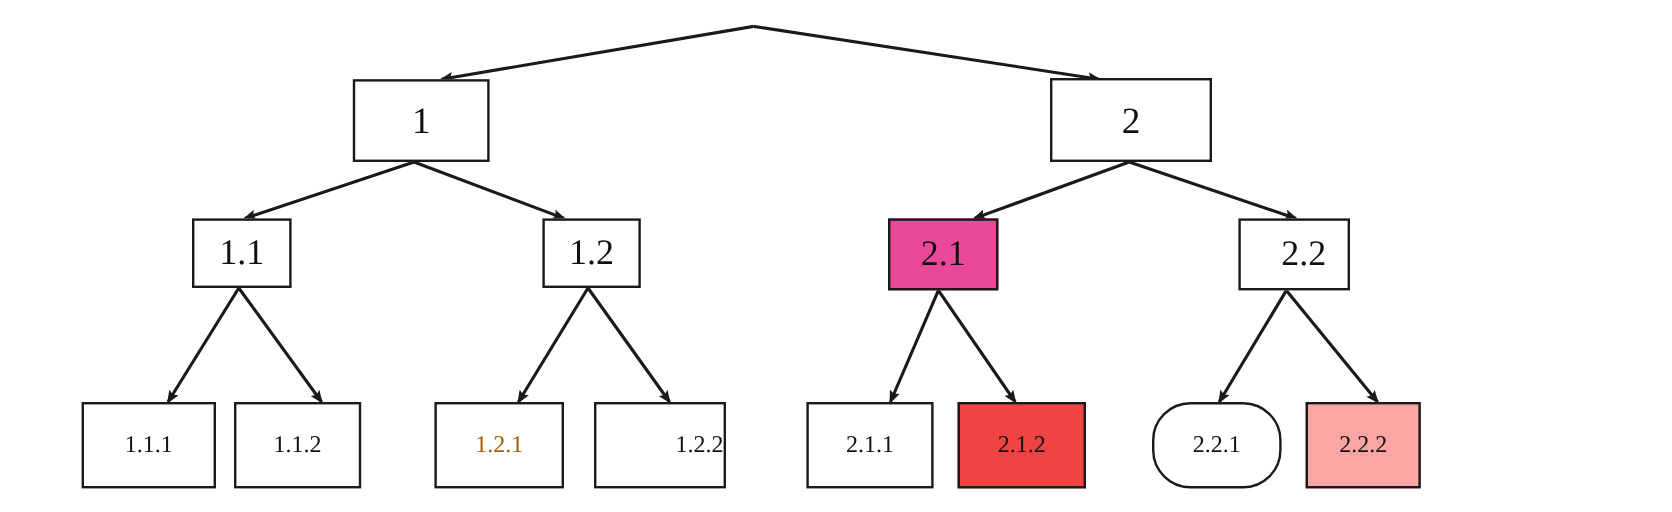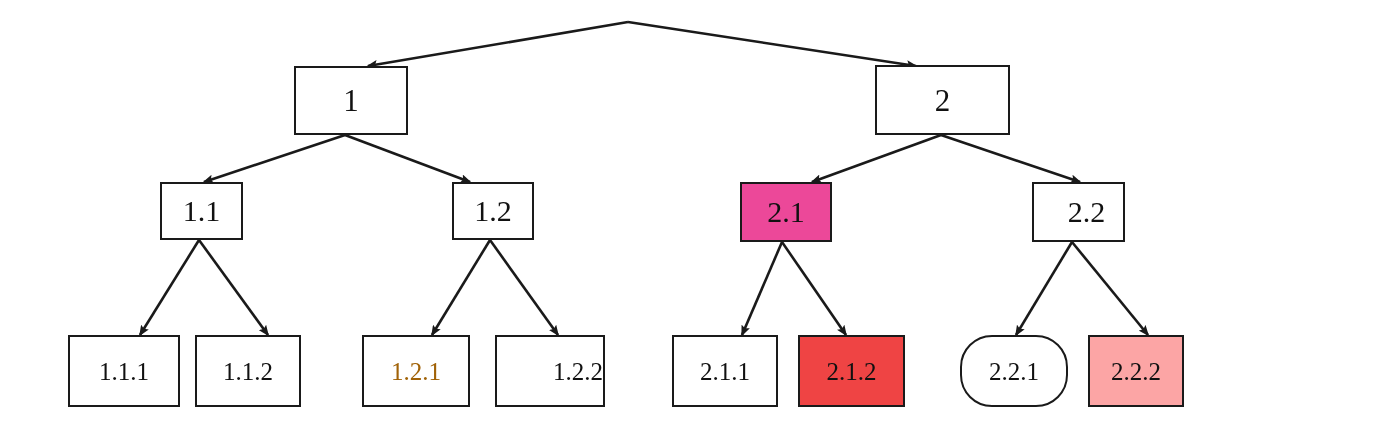--- a/index.html
+++ b/index.html
@@ -38,21 +38,21 @@
     line-height: 1;
     user-select: none;
   }
   .node-label {
     display: block;
     text-align: center;
     white-space: nowrap;
   }
   .level-1 > .node-label { font-size: 31px; }
   .level-2 > .node-label { font-size: 30px; }
-  .level-3 > .node-label { font-size: 25px; }
+  .level-3 > .node-label { font-size: 20px; }
 </style>
 </head>
 <body>
 
 <div id="diagram-root">
 
   <svg id="edge-layer" viewBox="0 0 1393 427" width="1393" height="427" xmlns="http://www.w3.org/2000/svg">
     <defs>
       <marker id="arrowhead" markerWidth="11" markerHeight="9" refX="9.4" refY="4.5" orient="auto" markerUnits="userSpaceOnUse">
         <path d="M0,0 L11,4.5 L0,9 L2.1,4.5 Z" fill="#1a1a1a"></path>

